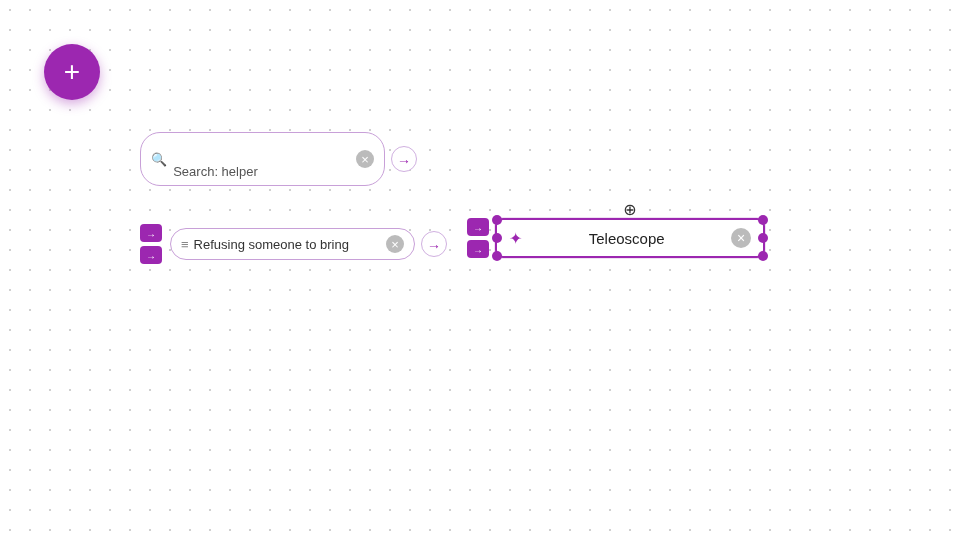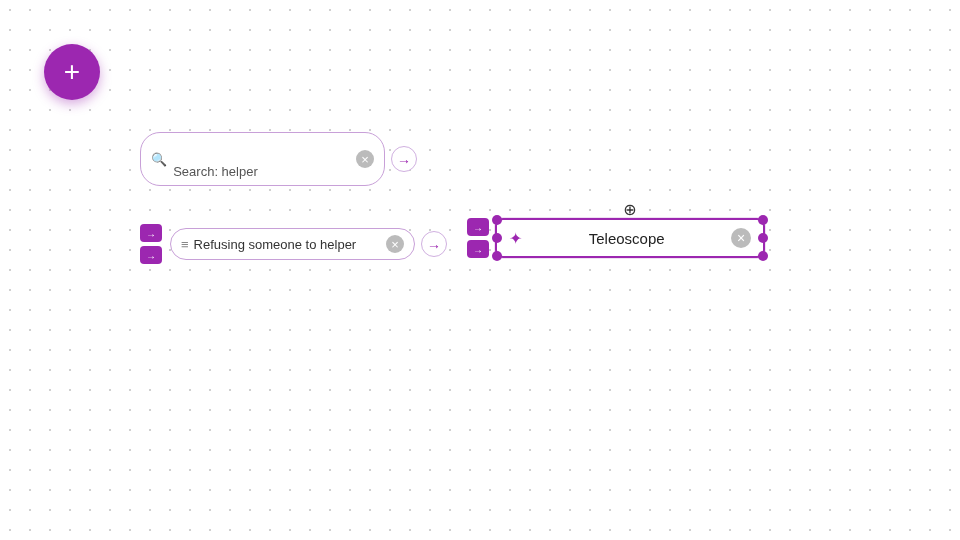--- a/index.html
+++ b/index.html
@@ -310,21 +310,21 @@
   <button class="node-arrow-btn">→</button>
 </div>
 
 <div class="refusing-node">
   <div class="arrow-connectors">
     <div class="arrow-connector">→</div>
     <div class="arrow-connector">→</div>
   </div>
   <div class="refusing-input-wrapper">
     <span class="lines-icon">≡</span>
-    <span class="refusing-text">Refusing someone to helper</span>
+    <span class="refusing-text">Refusing someone to bring</span>
     <button class="clear-btn"></button>
   </div>
   <button class="node-arrow-btn">→</button>
 </div>
 
 <div class="teleoscope-node">
 
   <span class="move-icon">⊕</span>
 
   <div class="telo-left-connectors">

